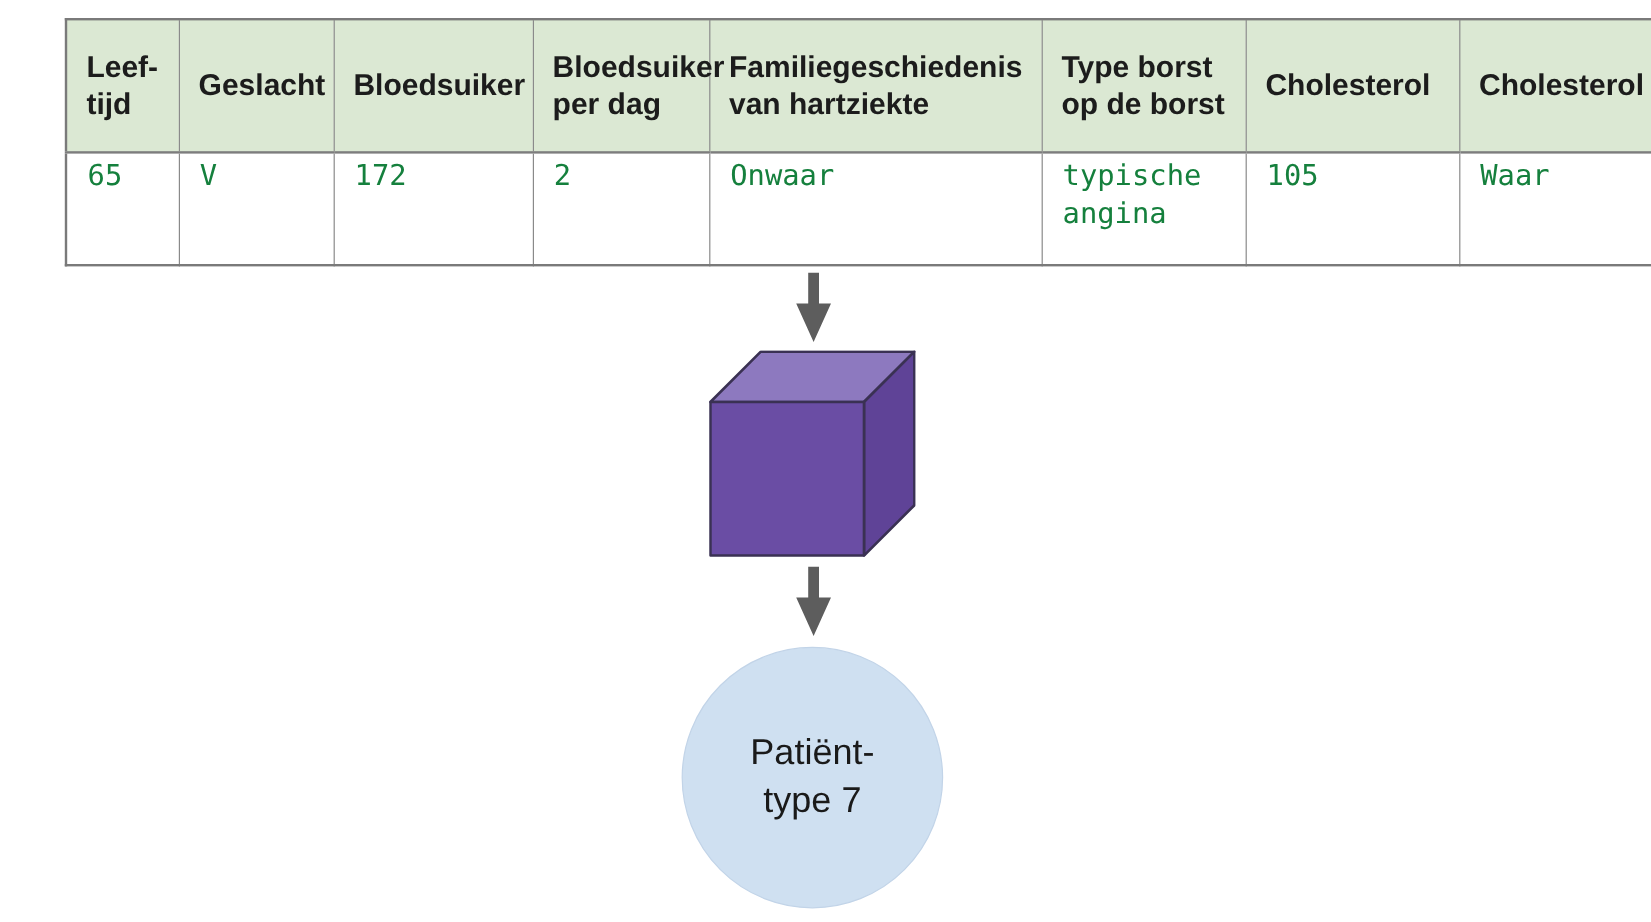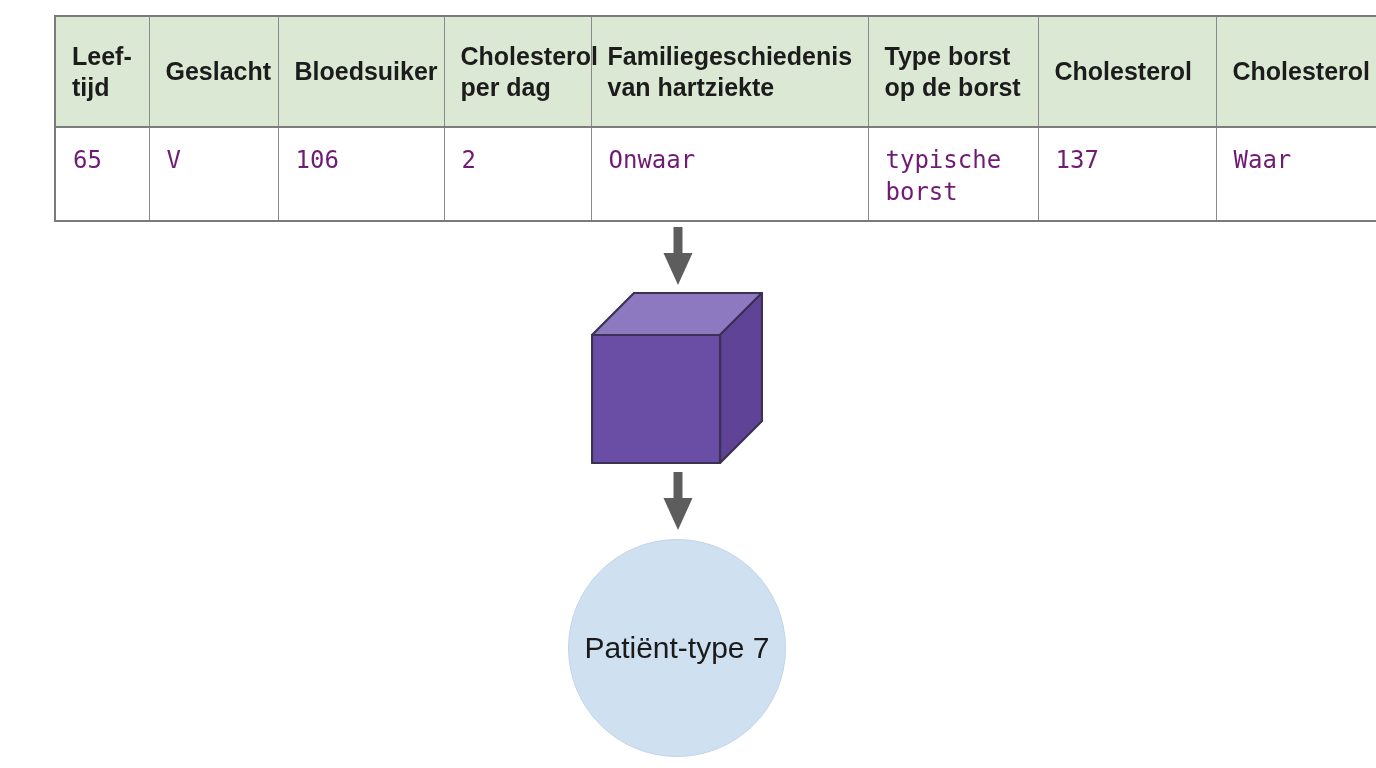--- a/index.html
+++ b/index.html
@@ -43,24 +43,24 @@
     font-weight: bold;
     color: #1c1c1c;
     line-height: 1.22;
     border-bottom: 2.5px solid #7d7d7d;
   }
   #patient-table tbody td {
     background: #ffffff;
     height: 94px;
     vertical-align: top;
     text-align: left;
-    padding: 17px 6px 6px 17px;
+    padding: 3px 6px 6px 17px;
     font-family: "DejaVu Sans Mono", monospace;
     font-size: 24px;
-    color: #701a75;
+    color: #15803d;
     line-height: 1.32;
   }
 
   
   .arrow-svg {
     position: absolute;
     width: 34px;
     height: 58px;
   }
   #arrow-top    { left: 621px; top: 227px; }
@@ -77,21 +77,21 @@
   #patient-node {
     position: absolute;
     left: 528px;
     top: 539px;
     width: 218px;
     height: 218px;
     border-radius: 50%;
     border: 1.5px solid #c2d4e8;
     box-sizing: border-box;
     display: flex;
-    flex-direction: row;
+    flex-direction: column;
     align-items: center;
     justify-content: center;
     font-size: 30px;
     line-height: 1.35;
     color: #1a1a1a;
   }
 </style>
 </head>
 <body>
 
@@ -106,36 +106,36 @@
       <col style="width:277px">
         <col style="width:170px">
         <col style="width:178px">
         <col style="width:189px">
     </colgroup>
     <thead>
       <tr>
         <th>Leef-tijd</th>
         <th>Geslacht</th>
         <th>Bloedsuiker</th>
-        <th>Cholesterol per dag</th>
+        <th>Bloedsuiker per dag</th>
         <th>Familiegeschiedenis van hartziekte</th>
         <th>Type borst op de borst</th>
         <th>Cholesterol</th>
         <th>Cholesterol</th>
       </tr>
     </thead>
     <tbody>
       <tr>
         <td>65</td>
         <td>V</td>
-        <td>106</td>
+        <td>172</td>
         <td>2</td>
         <td>Onwaar</td>
-        <td>typische borst</td>
-        <td>137</td>
+        <td>typische angina</td>
+        <td>105</td>
         <td>Waar</td>
       </tr>
     </tbody>
   </table>
 
   <svg id="arrow-top" class="arrow-svg" viewBox="0 0 34 58" aria-hidden="true">
     <path d="M12.5 0 h9 v26 h10 L17 58 L2.5 26 h10 Z" fill="#5d5d5d"></path>
   </svg>
 
   <svg id="cube-svg" viewBox="0 0 172 172" aria-hidden="true">

